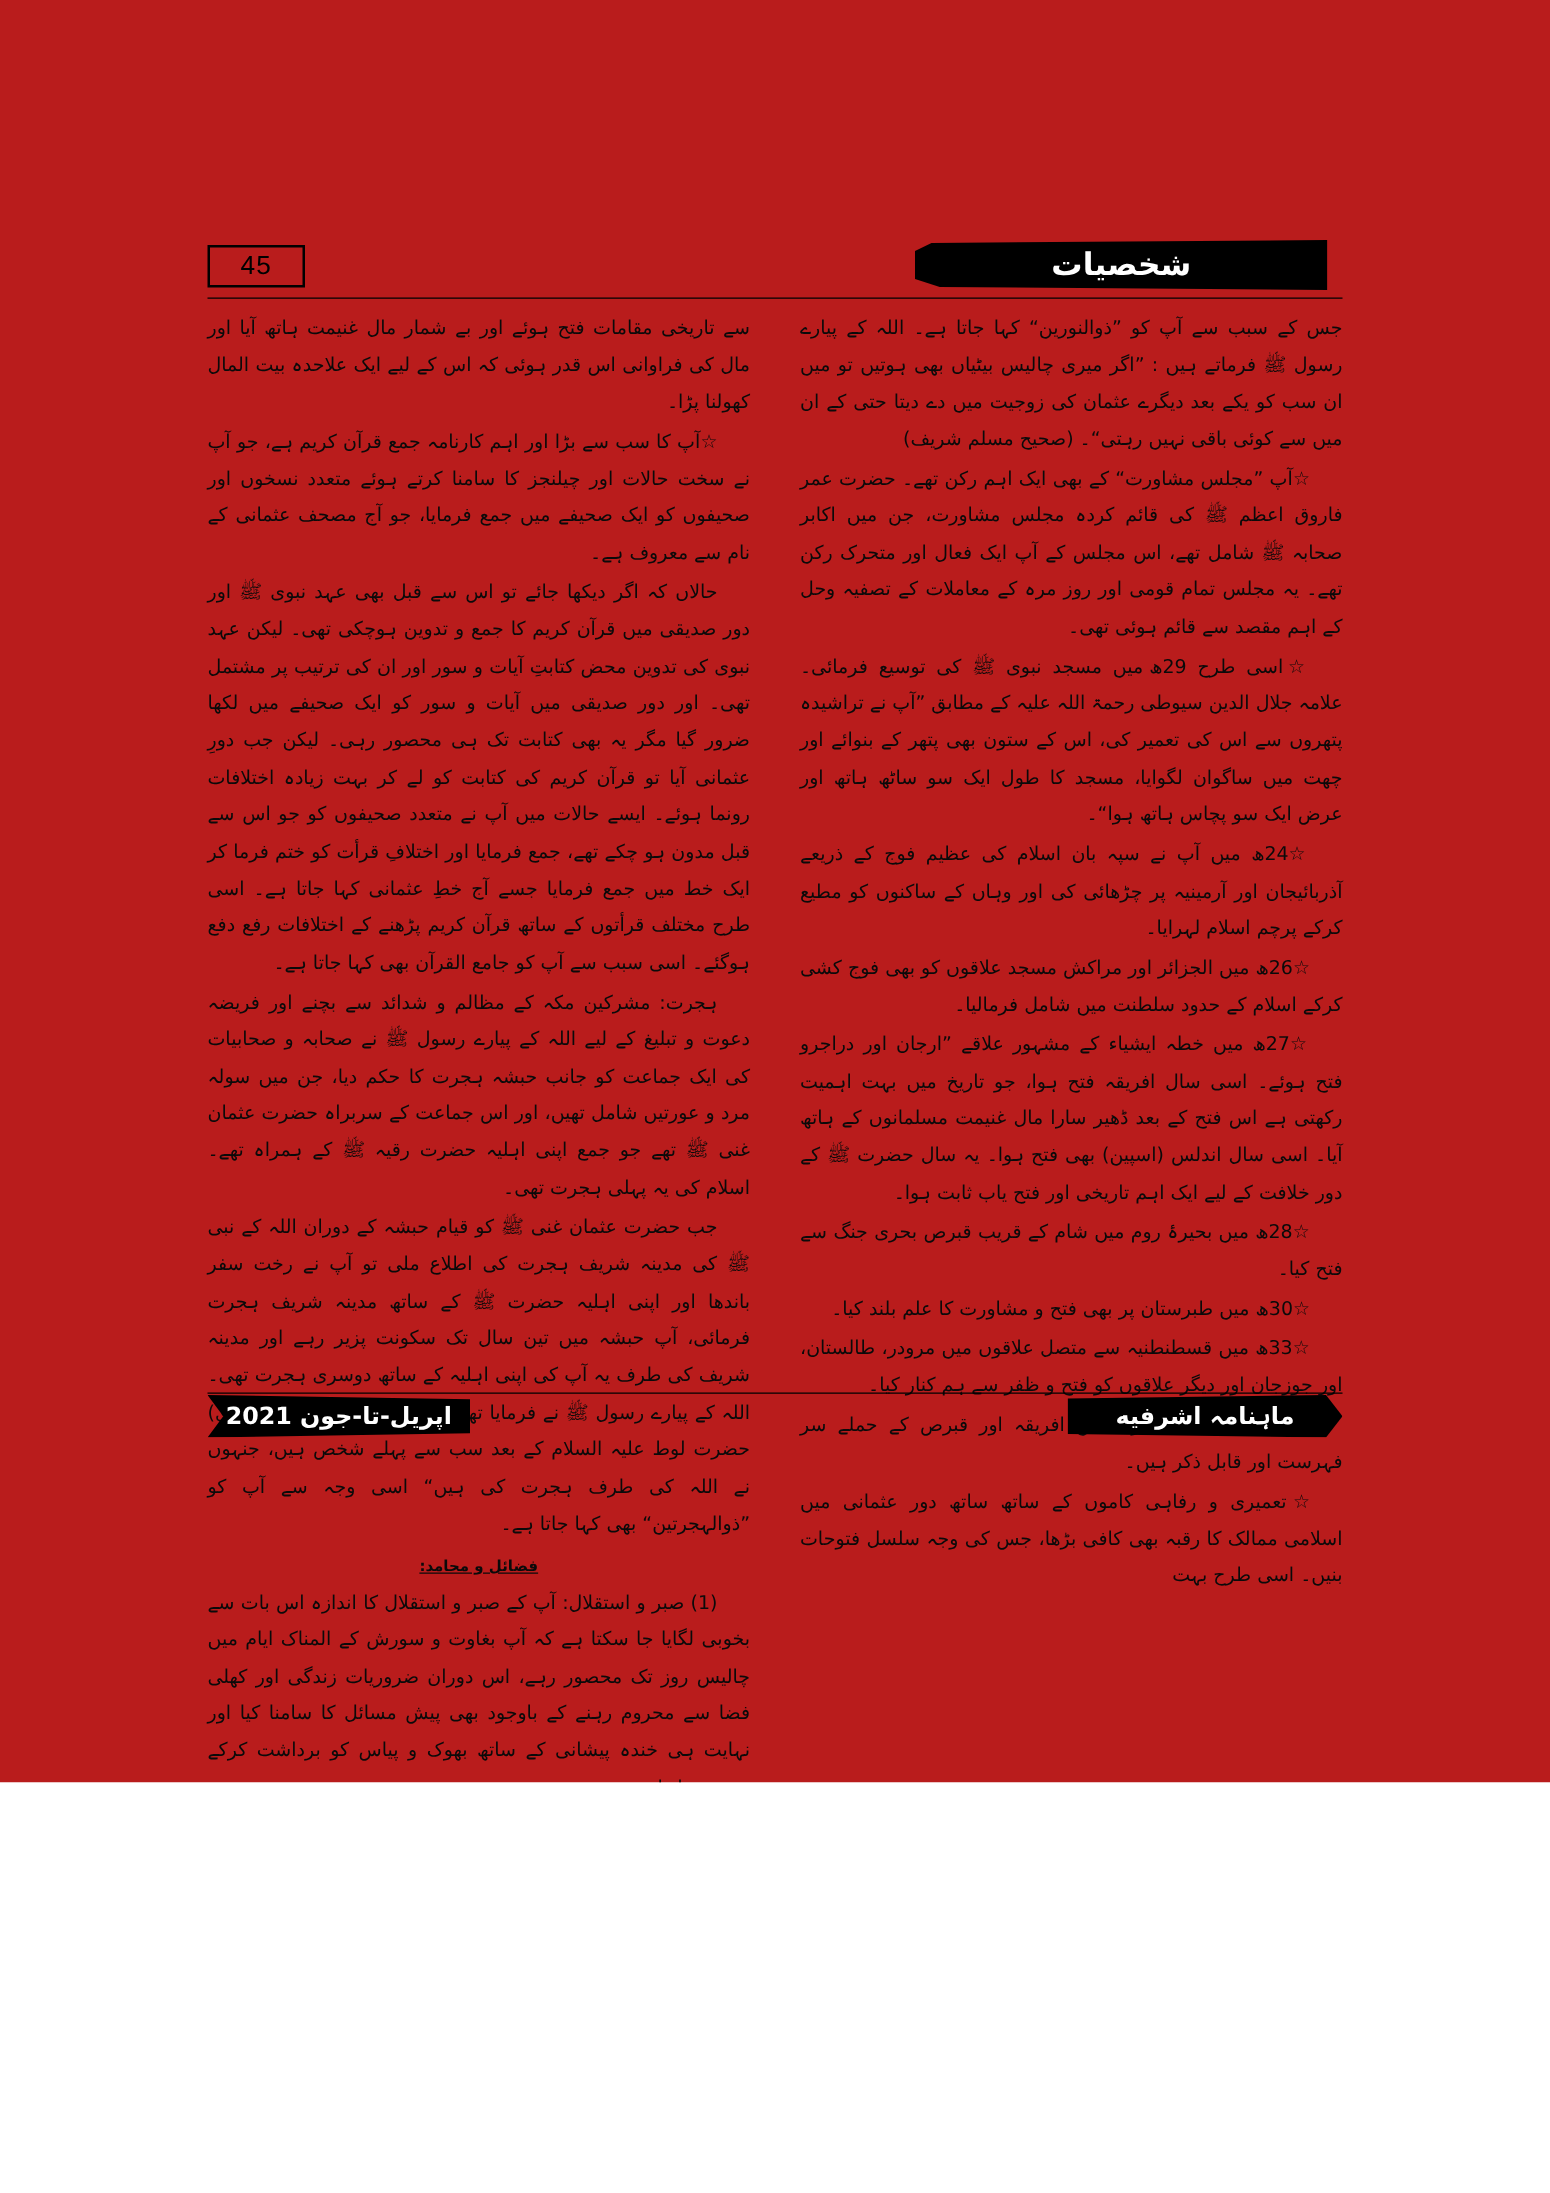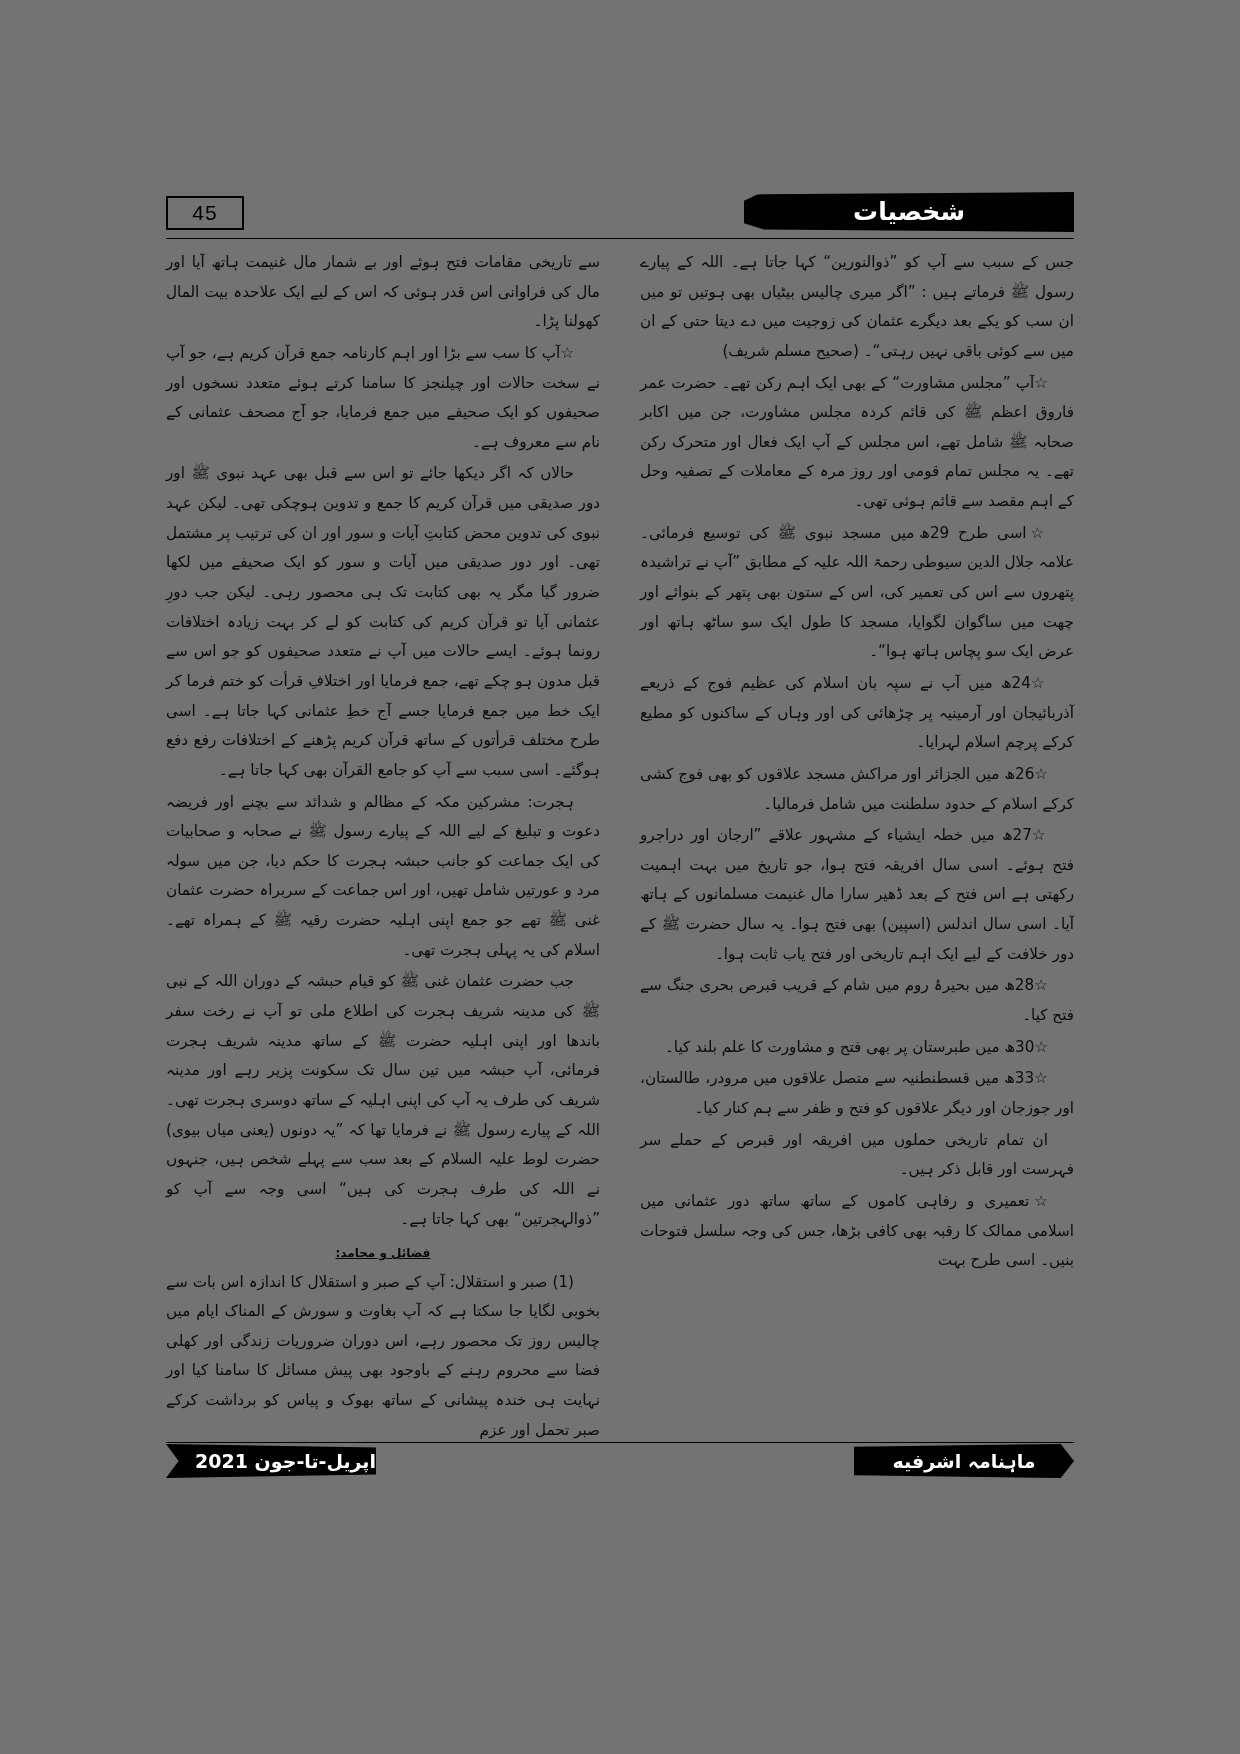--- a/index.html
+++ b/index.html
@@ -3,23 +3,23 @@
 <meta charset="utf-8">
 <style>
   html, body {
     margin: 0;
     padding: 0;
     background: #ffffff;
   }
   .page {
     position: relative;
     width: 1240px;
-    height: 1754px;
+    height: 1426px;
     margin: 0 auto;
-    background: #737373;
+    background: #b91c1c;
     font-family: "DejaVu Sans", sans-serif;
     overflow: hidden;
   }
 
   
   .header {
     position: absolute;
     top: 196px;
     left: 166px;
     right: 166px;
@@ -40,21 +40,21 @@
     right: 0;
     top: 3px;
     text-align: center;
     font-size: 21px;
     font-family: "Liberation Sans", sans-serif;
     letter-spacing: 1px;
     color: #000;
   }
   .header-title-wrap {
     position: absolute;
-    right: 0;
+    right: 12px;
     top: -4px;
     width: 330px;
     height: 40px;
   }
   .header-title-wrap .ribbon {
     position: absolute;
     inset: 0;
     background: #000;
     clip-path: polygon(0% 22%, 4% 6%, 100% 0%, 100% 100%, 6% 94%, 0% 78%);
   }
@@ -138,21 +138,21 @@
     inset: 0;
     background: #000;
     clip-path: polygon(0% 0%, 100% 10%, 100% 90%, 0% 100%, 6% 50%);
   }
   .footer-left-ribbon .ribbon-label {
     position: absolute;
     inset: 0;
     color: #fff;
     font-size: 19px;
     line-height: 34px;
-    text-align: right;
+    text-align: center;
     font-weight: bold;
   }
   .footer-right-ribbon {
     position: absolute;
     right: 0;
     top: 2px;
     width: 220px;
     height: 34px;
   }
   .footer-right-ribbon .ribbon {

